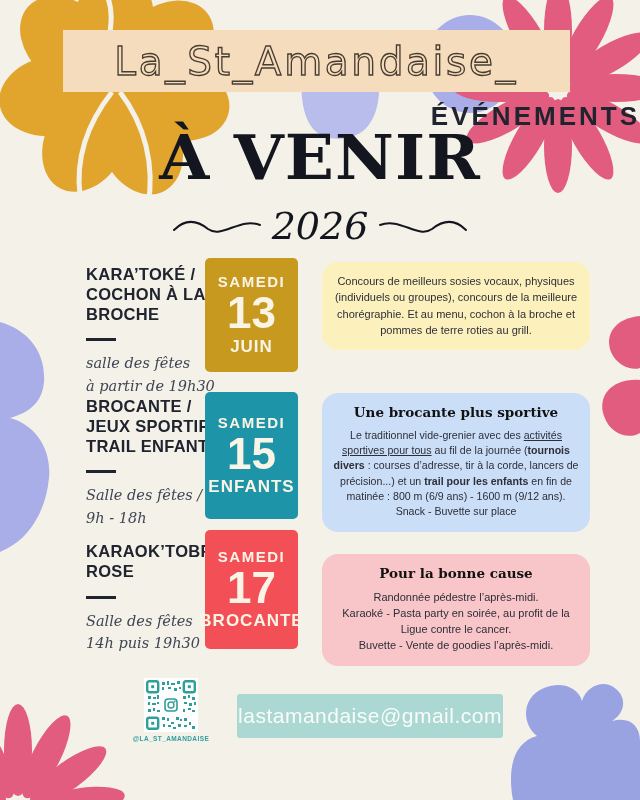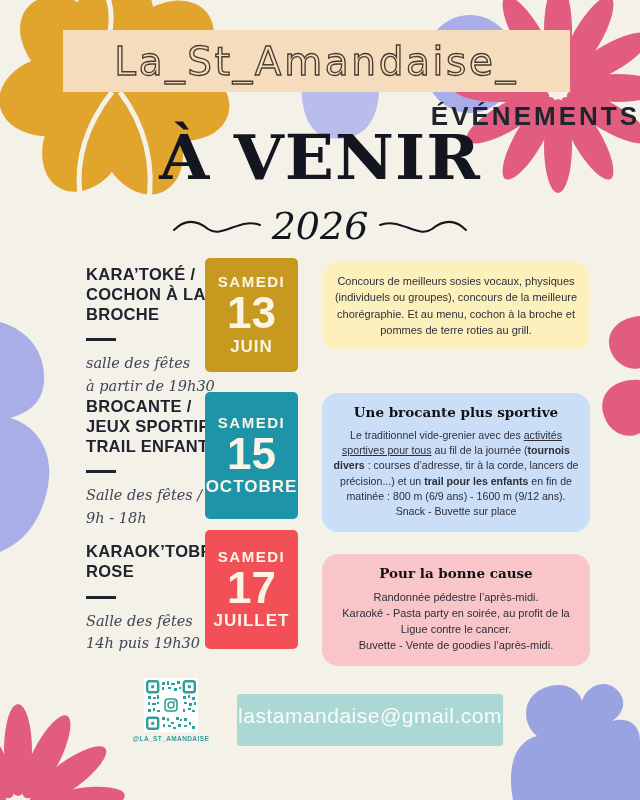--- a/index.html
+++ b/index.html
@@ -47,21 +47,21 @@
   .card p{margin:0;font-size:11px;line-height:1.48;color:var(--body-ink);}
   .row2 .card p{font-size:10.6px;line-height:1.45;}
   .seg-u{text-decoration:underline;}
   .seg-b{font-weight:bold;}
 
   
   .qr{position:absolute;left:144px;top:678px;width:54px;z-index:2;}
   .qr svg{display:block;}
   .ig-label{position:absolute;left:-14px;top:57px;width:82px;text-align:center;font-size:6.5px;
             font-weight:bold;letter-spacing:.4px;color:var(--teal);}
-  .email-pill{position:absolute;left:237px;top:694px;width:266px;height:52px;border-radius:3px;
+  .email-pill{position:absolute;left:237px;top:694px;width:266px;height:44px;border-radius:3px;
               background:var(--email-bg);z-index:2;text-align:center;line-height:44px;
               font-size:21px;letter-spacing:.5px;color:var(--email-text);}
 </style>
 </head>
 <body>
 
 <div class="poster">
 
   <svg class="decor" viewBox="0 0 640 800" aria-hidden="true">
 
@@ -161,41 +161,41 @@
       <h3 class="ev-title pre">BROCANTE /
 JEUX SPORTIFS
 TRAIL ENFANTS</h3>
       <div class="rule"></div>
       <p class="venue pre">Salle des fêtes / stade
 9h - 18h</p>
     </div>
     <div class="datebox">
       <span class="d-day">SAMEDI</span>
       <span class="d-num">15</span>
-      <span class="d-month">OCTOBRE</span>
+      <span class="d-month">ENFANTS</span>
     </div>
     <div class="card">
       <h4>Une brocante plus sportive</h4>
       <p class="pre"><span>Le traditionnel vide-grenier avec des </span><span class="seg-u">activités sportives pour tous</span><span> au fil de la journée (</span><span class="seg-b">tournois divers</span><span> : courses d’adresse, tir à la corde, lancers de précision...) et un </span><span class="seg-b">trail pour les enfants</span><span> en fin de matinée : 800 m (6/9 ans) - 1600 m (9/12 ans).
 Snack - Buvette sur place</span></p>
     </div>
   </section>
 
   <section class="event row3">
     <div class="left">
       <h3 class="ev-title pre">KARAOK’TOBRE
 ROSE</h3>
       <div class="rule"></div>
       <p class="venue pre">Salle des fêtes
 14h puis 19h30</p>
     </div>
     <div class="datebox">
       <span class="d-day">SAMEDI</span>
       <span class="d-num">17</span>
-      <span class="d-month">JUILLET</span>
+      <span class="d-month">BROCANTE</span>
     </div>
     <div class="card">
       <h4>Pour la bonne cause</h4>
       <p class="pre">Randonnée pédestre l’après-midi.
 Karaoké - Pasta party en soirée, au profit de la Ligue contre le cancer.
 Buvette - Vente de goodies l’après-midi.</p>
     </div>
   </section>
 
   <div class="qr">

